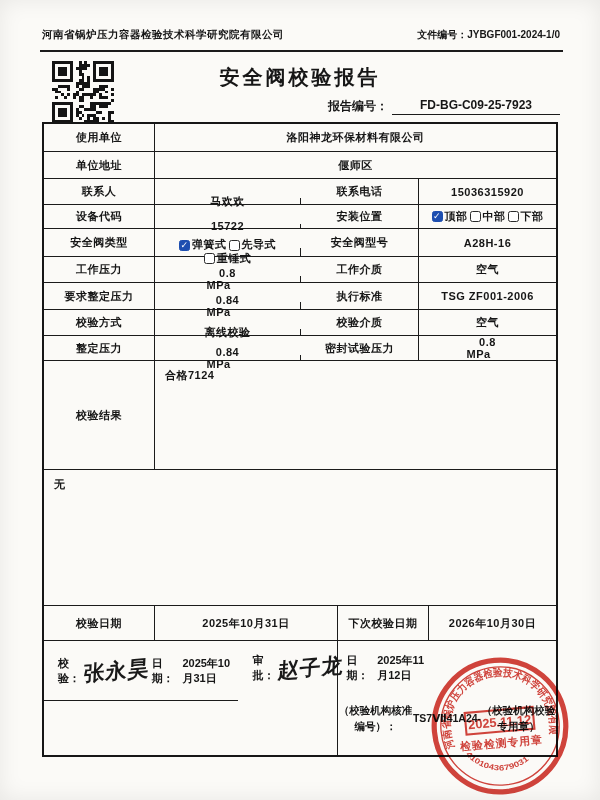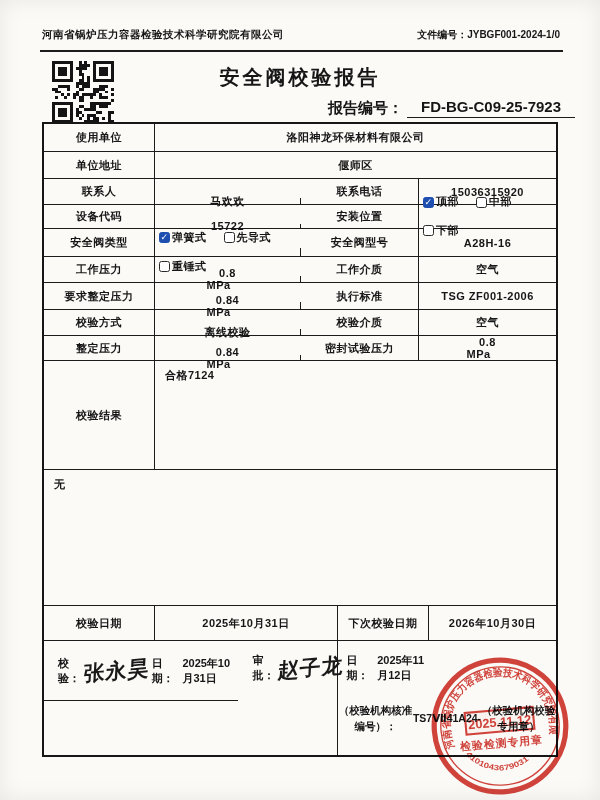--- a/index.html
+++ b/index.html
@@ -17,21 +17,21 @@
   }
 
   
   .hdr-company{position:absolute;left:42px;top:28px;font-size:10.5px;font-weight:bold;letter-spacing:.5px;}
   .hdr-doc{position:absolute;right:40px;top:28px;font-size:10px;font-weight:bold;}
   .hdr-rule{position:absolute;left:40px;top:50px;width:523px;height:0;border-top:2.5px solid #1b1b1b;}
 
   .qr{position:absolute;left:52px;top:61px;width:62px;height:62px;}
   .doc-title{position:absolute;left:0;top:64px;width:600px;text-align:center;
     font-size:20px;font-weight:bold;letter-spacing:3px;}
-  .report-line{position:absolute;left:328px;top:98px;display:flex;align-items:flex-end;font-size:15px;font-weight:bold;}
+  .report-line{position:absolute;left:328px;top:98px;display:flex;align-items:flex-end;font-size:12px;font-weight:bold;}
   .report-no{display:inline-block;width:168px;text-align:center;border-bottom:1.8px solid #1b1b1b;
     padding-bottom:2px;margin-left:4px;}
 
   
   .tbl{position:absolute;left:42px;top:122px;width:516px;border:2px solid #161616;background:transparent;box-sizing:border-box;}
   .row{display:flex;box-sizing:border-box;}
   .c{box-sizing:border-box;border-right:1.5px solid #1b1b1b;border-bottom:1.5px solid #1b1b1b;
      display:flex;align-items:center;justify-content:center;
      font-size:11px;font-weight:bold;letter-spacing:.5px;padding:1px 3px;text-align:center;}
   .c.last{border-right:none;}
@@ -40,21 +40,21 @@
   .c3{width:118px;flex:none;}
   .c4{flex:1;}
   .cWide{flex:1;}
   .topleft{align-items:flex-start;justify-content:flex-start;text-align:right;padding:7px 10px;}
   
   .pv{display:flex;width:100%;align-items:center;flex-direction:column;}
   .pv .val{flex:1;text-align:center;}
   .pv .unit{width:42px;text-align:left;flex:none;}
 
   
-  .cbgroup{display:flex;flex-wrap:wrap;align-items:center;justify-content:flex-start;line-height:1.25;gap:15px;}
+  .cbgroup{display:flex;flex-wrap:wrap;align-items:center;justify-content:center;line-height:1.25;}
   .cbitem{display:flex;align-items:center;margin:0 1px;}
   .cb{width:11px;height:11px;border-radius:2.5px;margin-right:2px;flex:none;
       display:flex;align-items:center;justify-content:center;}
   .cb-off{background:#fff;border:1.6px solid #2a2a2a;box-sizing:border-box;}
   .cb-on{background:#1d4eb0;border:1.6px solid #1d4eb0;box-sizing:border-box;color:#fff;font-size:9px;}
   .cb-on::after{content:"✓";font-weight:bold;line-height:1;}
 
   
   .d1{width:111px;flex:none;}
   .d2{width:183px;flex:none;}

